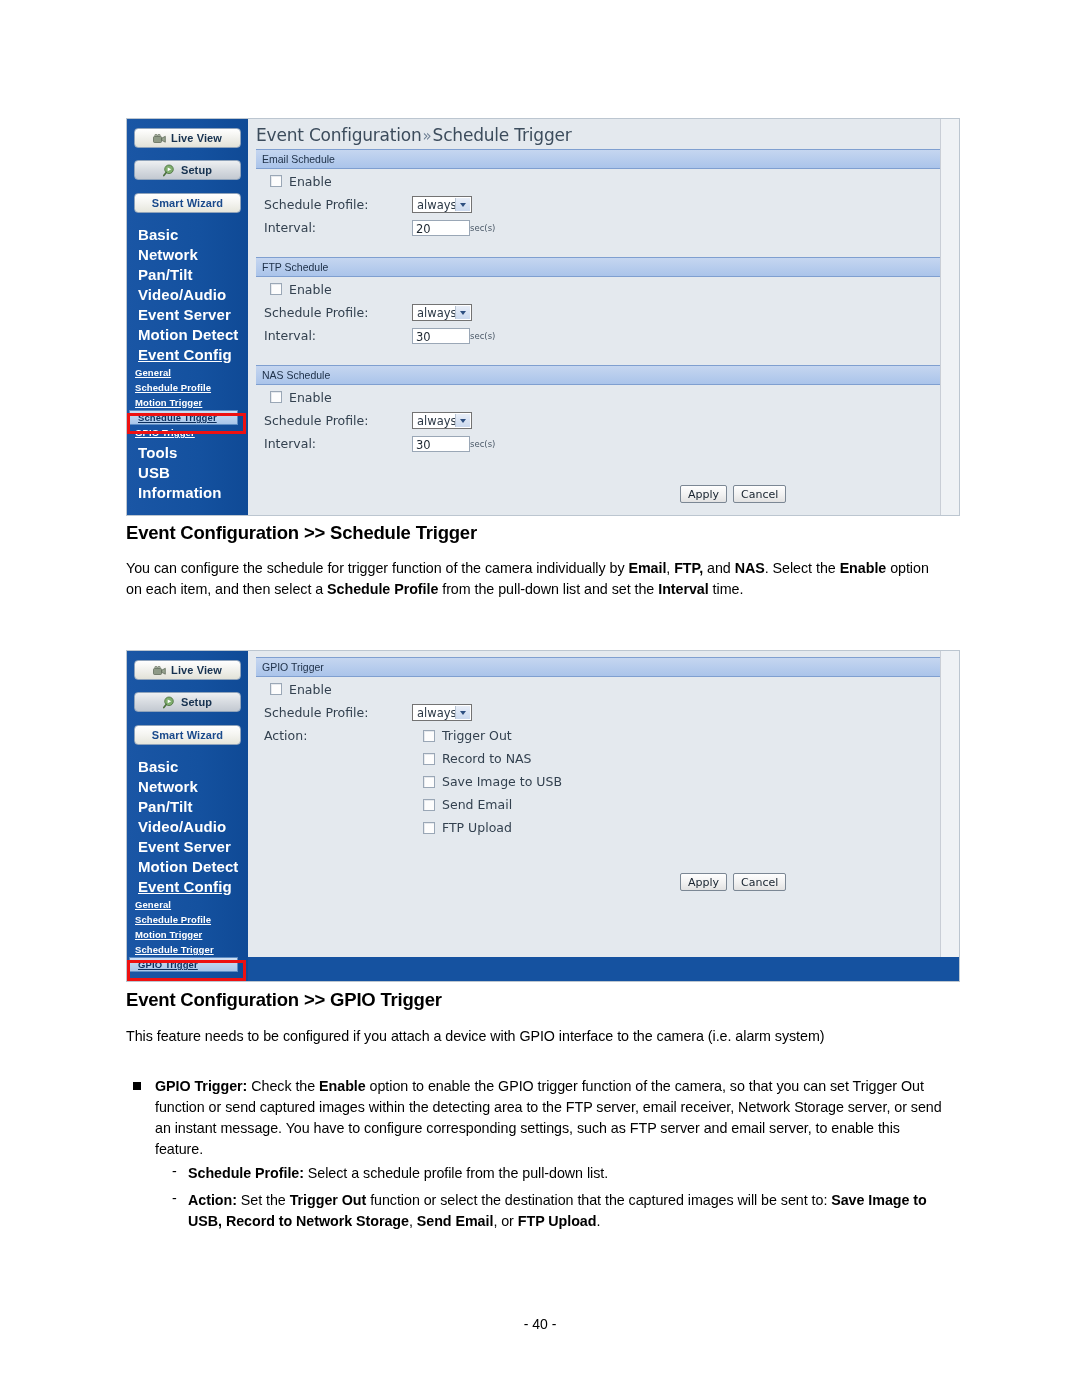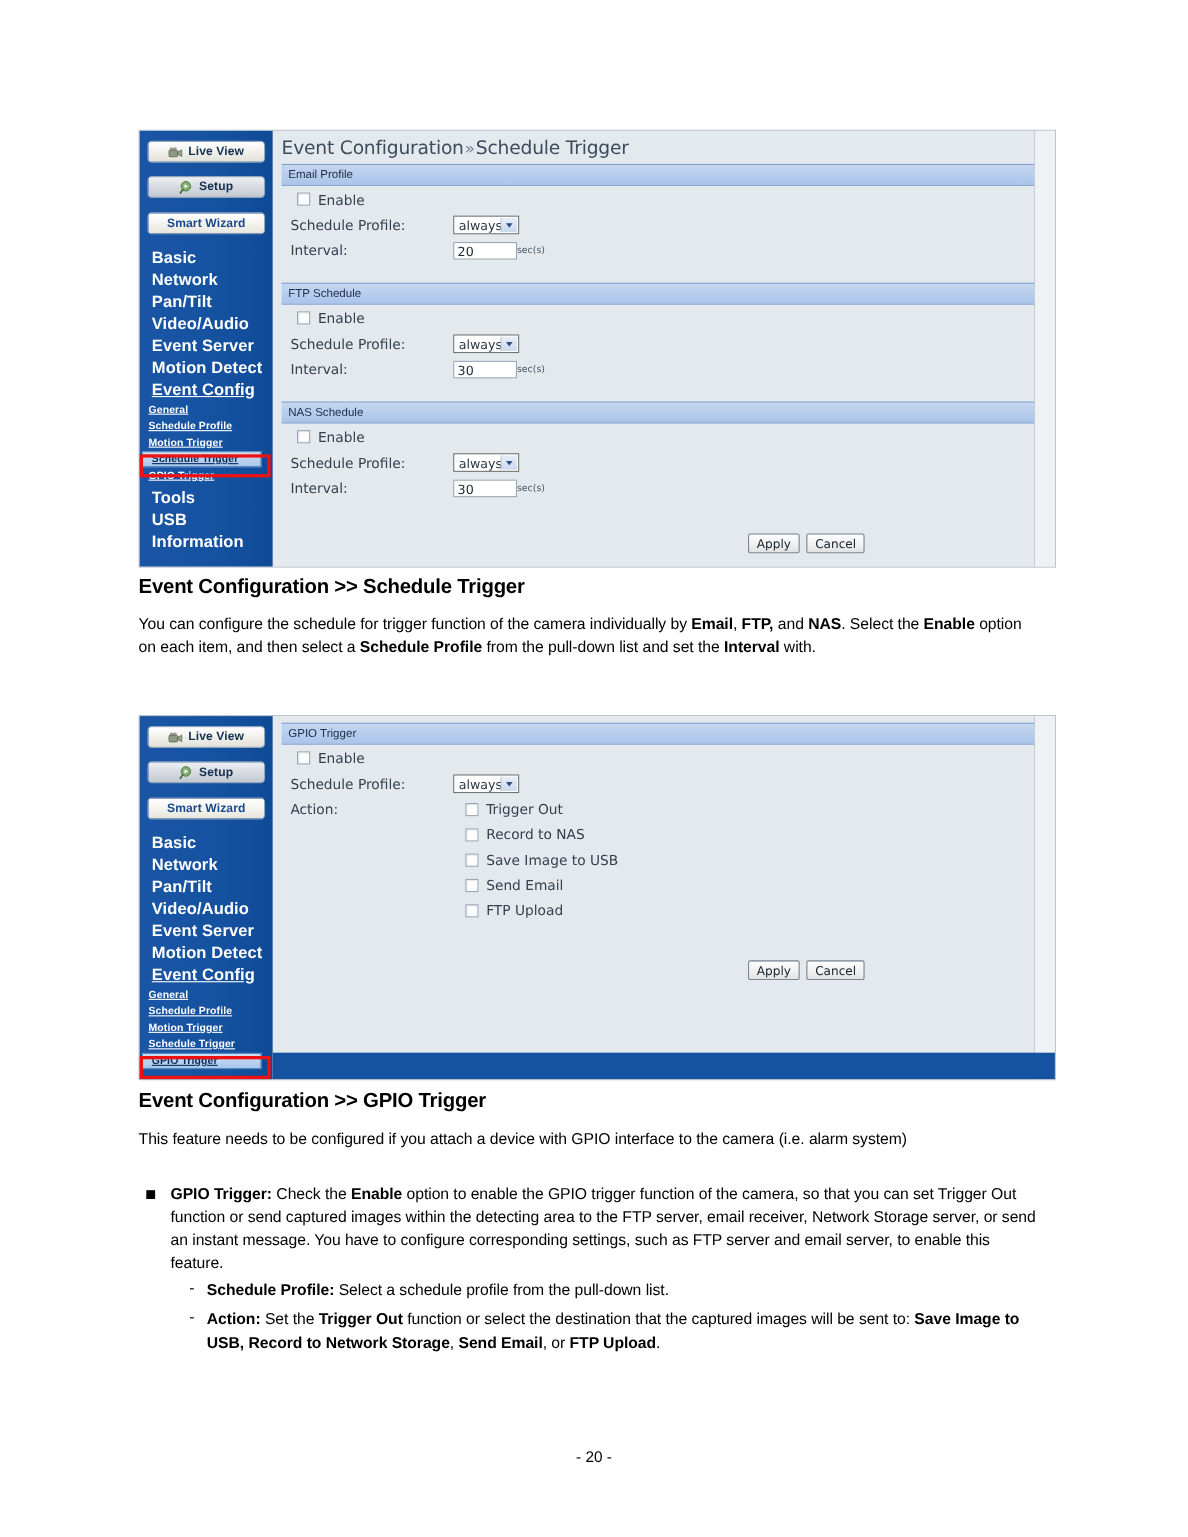--- a/index.html
+++ b/index.html
@@ -339,21 +339,21 @@
       </div>
 
       <div class="redbox" style="top:294px"></div>
     </div>
 
     <div class="content">
       <div class="crumb">
         <span>Event Configuration</span><span class="sep">»</span><span>Schedule Trigger</span>
       </div>
 
-      <div class="secbar"><span>Email Profile</span></div>
+      <div class="secbar"><span>Email Schedule</span></div>
       <div class="row checkrow">
         <span class="cbx"></span>
         <span>Enable</span>
       </div>
       <div class="row">
         <span class="lbl">Schedule Profile:</span>
         <span class="sel">
           <span>always</span>
           <span class="arrowbx">
               <span class="caret"></span>
@@ -414,21 +414,21 @@
       <div class="whitestrip"></div>
     </div>
   </div>
 </div>
 
 <h2 class="doc-h" style="left:126px; top:522px;">Event Configuration &gt;&gt; Schedule Trigger</h2>
 
 <div class="para" style="left:126px; top:558px; width:812px;">
   <span>You can configure the schedule for trigger function of the camera individually by </span><b>Email</b><span>, </span><b>FTP,</b><span> and </span><b>NAS</b><span>.</span>
   <span>Select the </span><b>Enable</b><span> option on each item, and then select a </span><b>Schedule Profile</b><span> from the pull-down list and</span>
-  <span>set the </span><b>Interval</b><span> with.</span>
+  <span>set the </span><b>Interval</b><span> time.</span>
 </div>
 
 <div class="figure fig2">
   <div class="ui-wrap">
 
     <div class="sidebar">
       <div class="navbtn live">
         <span class="bicon">
           <svg class="cam-glyph" viewBox="0 0 13 10" xmlns="http://www.w3.org/2000/svg">
             <rect x="0.5" y="2.5" width="8" height="6" rx="1" fill="#8e9a86" stroke="#55604f" stroke-width="0.7"></rect>
@@ -545,13 +545,13 @@
 <div class="para" style="left:188px; top:1163px; width:760px;">
   <b>Schedule Profile:</b><span> Select a schedule profile from the pull-down list.</span>
 </div>
 
 <div class="dash" style="left:172px; top:1190px;">-</div>
 <div class="para" style="left:188px; top:1190px; width:760px;">
   <b>Action:</b><span> Set the </span><b>Trigger Out</b><span> function or select the destination that the captured images will be</span>
   <span>sent to: </span><b>Save Image to USB, Record to Network Storage</b><span>, </span><b>Send Email</b><span>, or </span><b>FTP Upload</b><span>.</span>
 </div>
 
-<div class="pagenum" style="top:1316px;">- 20 -</div>
+<div class="pagenum" style="top:1316px;">- 40 -</div>
 
 </body></html>

